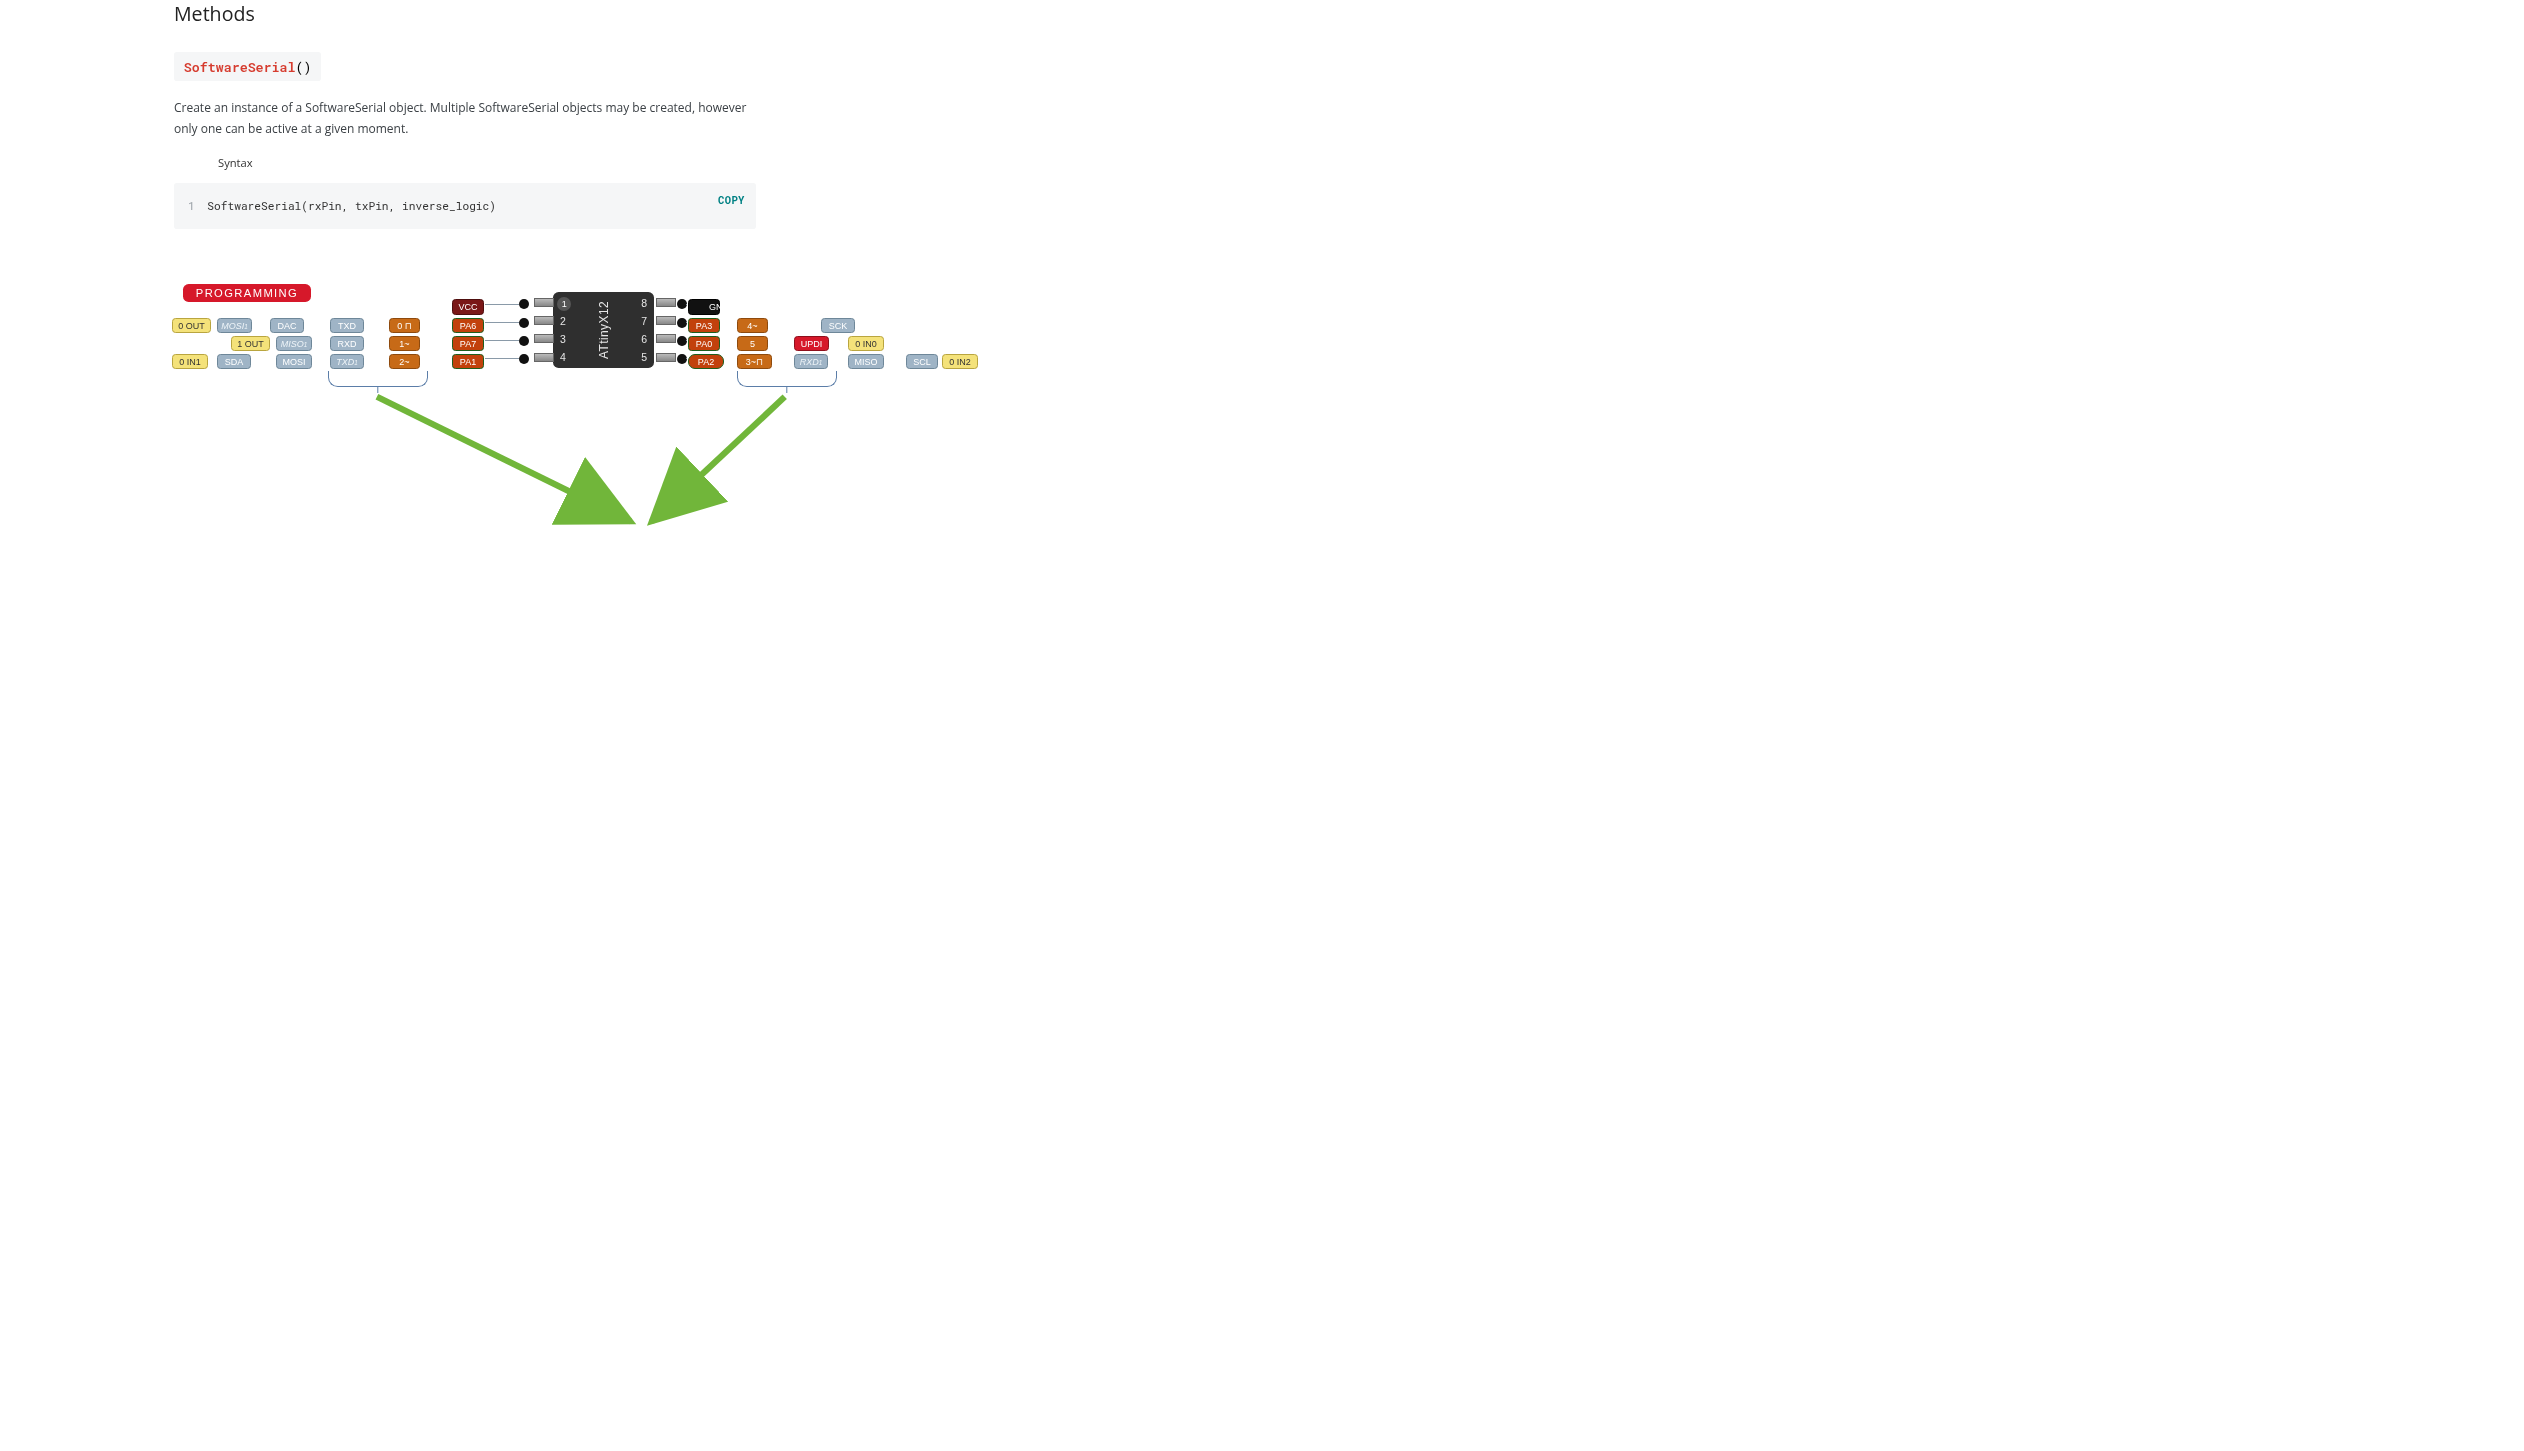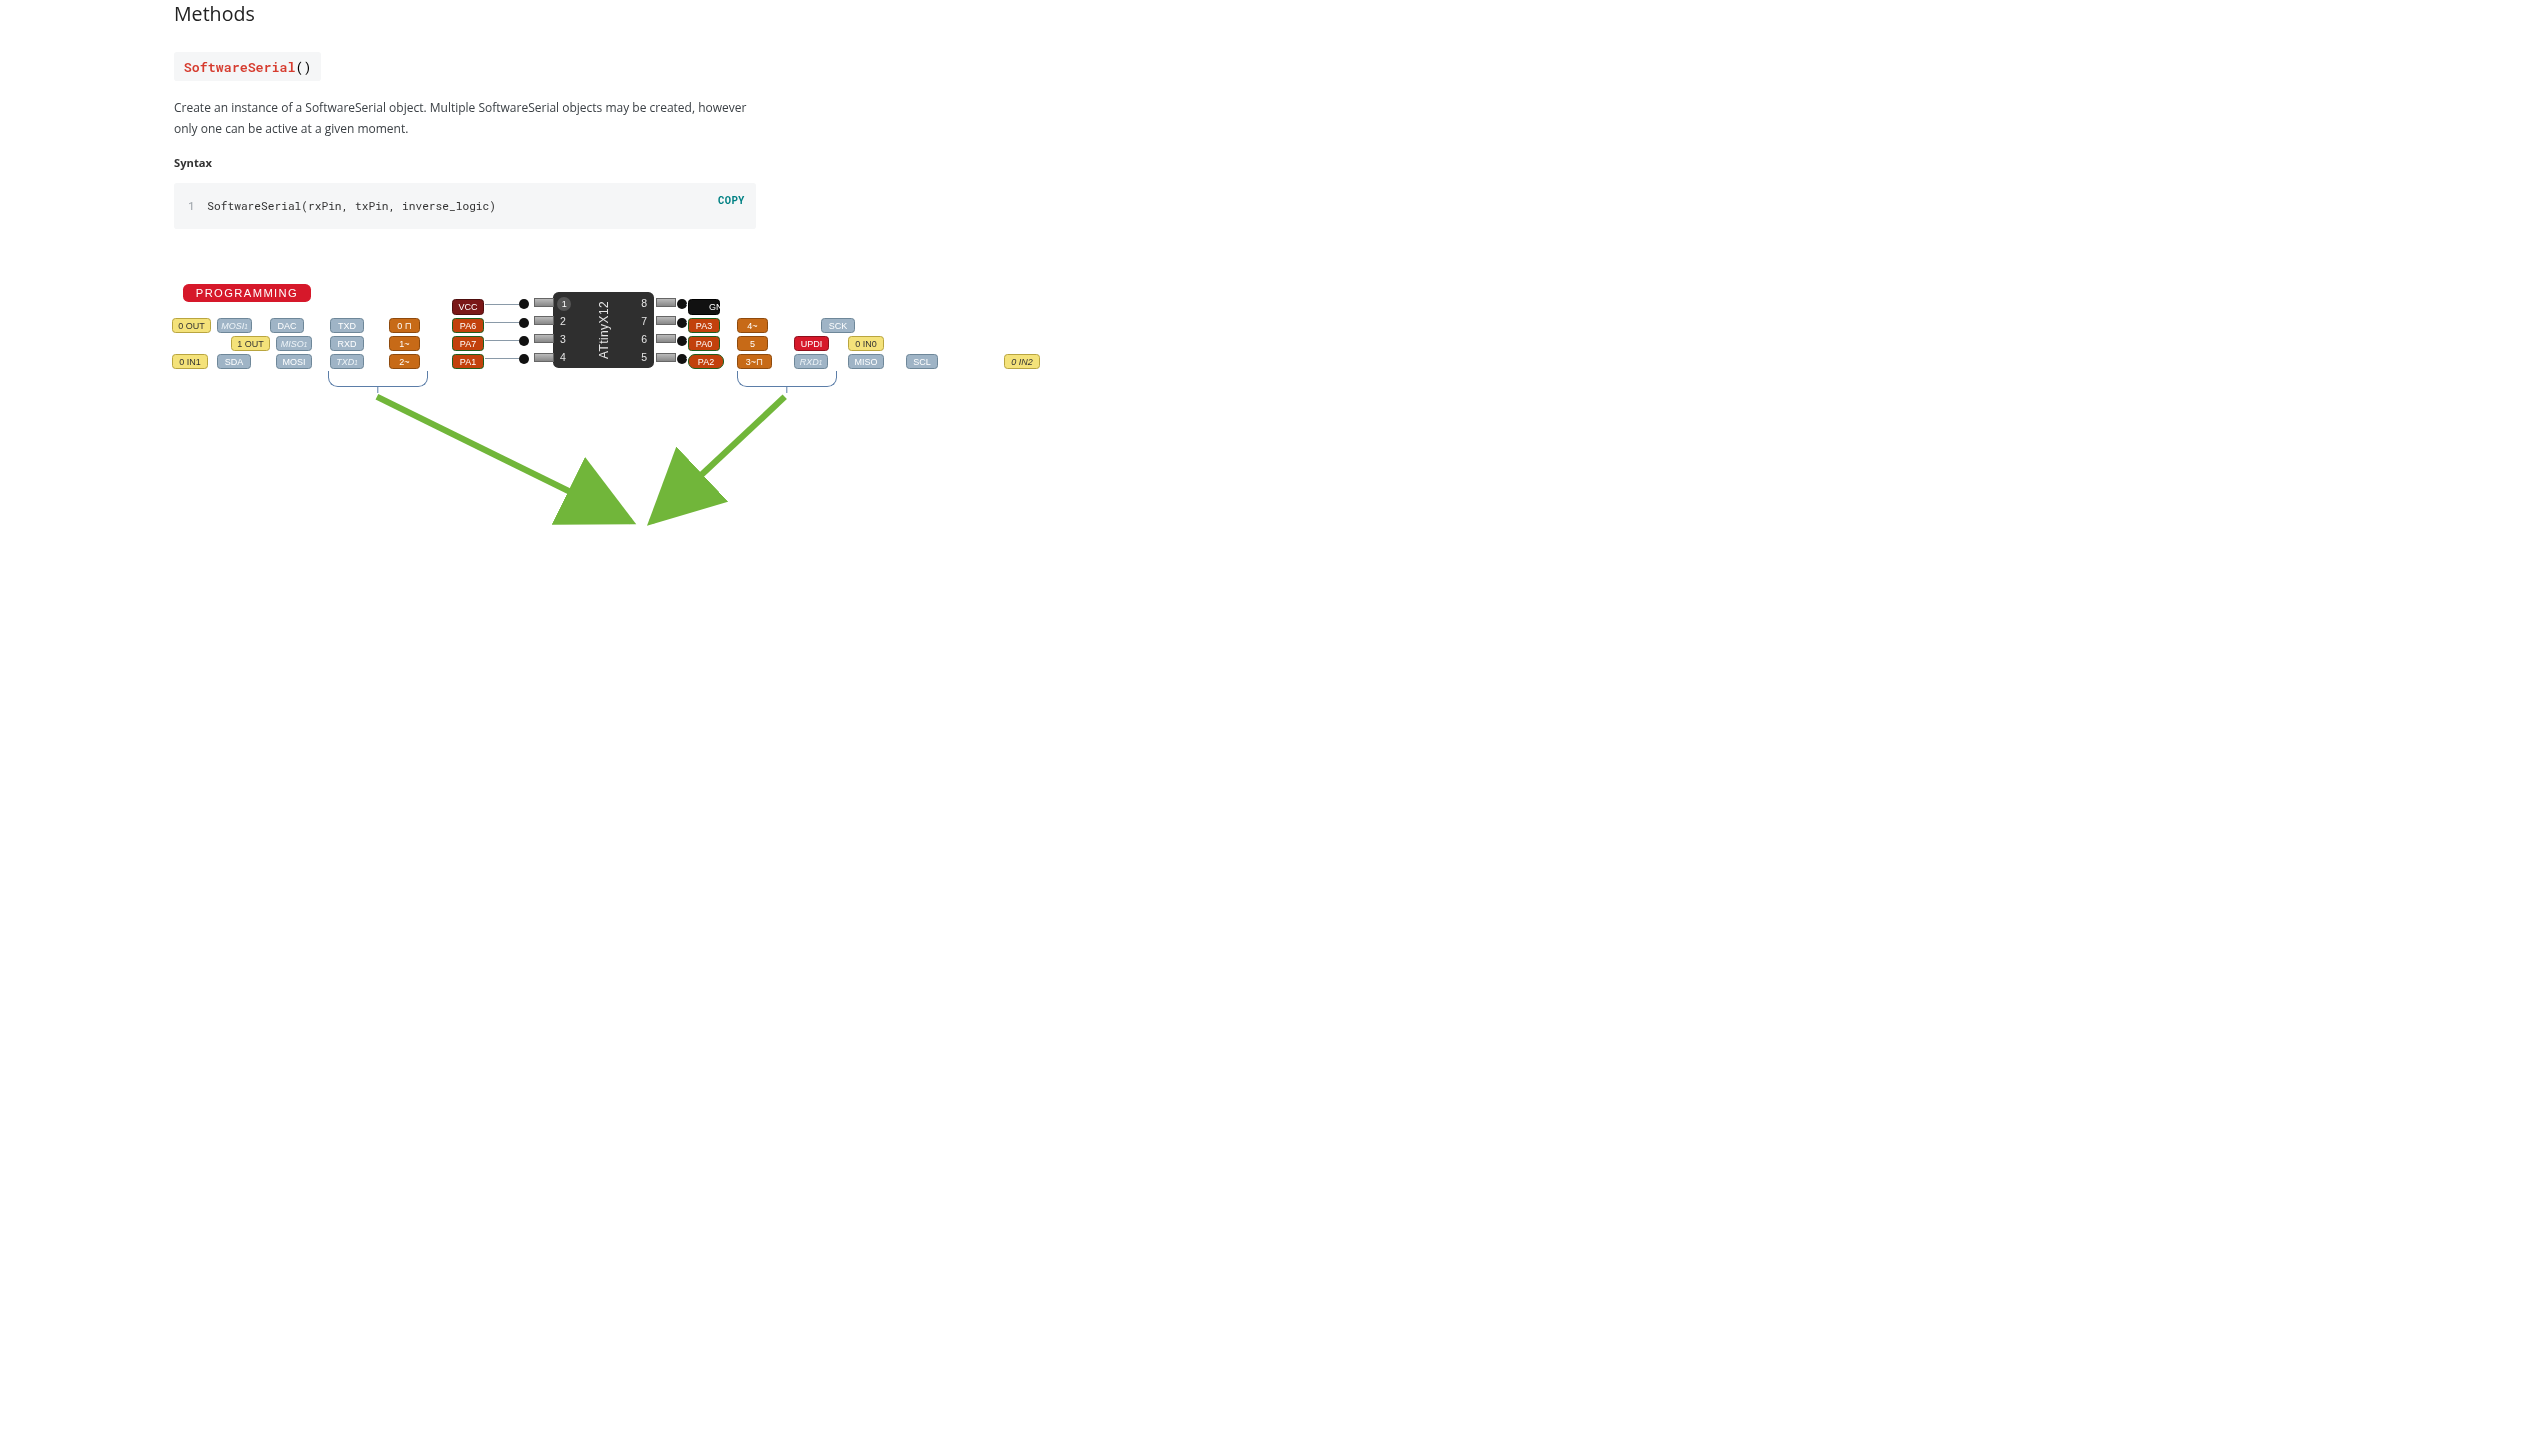--- a/index.html
+++ b/index.html
@@ -36,21 +36,21 @@
     color: #000;
     margin-bottom: 15.4px;
   }
   .code-badge .fn { color: #d63c2f; font-weight: 600; }
   p.desc {
     font-size: 12px;
     line-height: 1.8;
     color: #3b4045;
     margin: 0 0 15.4px 0;
   }
-  .syntax-h { font-weight: 700; font-size: 11.2px; color: #333; margin-bottom: 12.6px; }
+  .syntax-h { font-weight: 400; font-size: 11.2px; color: #333; margin-bottom: 12.6px; margin-left: 44px; }
   .codeblock {
     position: relative;
     background: #f5f6f7;
     border-radius: 2.8px;
     padding: 15.4px 11.2px 15.4px 14px;
     font-family: "Consolas","Roboto Mono",monospace;
     font-size: 11.2px;
     color: #333;
   }
   .codeblock .ln { color: #9aa0a6; margin-right: 12.6px; }
@@ -252,21 +252,21 @@
         <div class="pill bluegrey" style="left: 649px; top: 34px; width: 34px;">SCK</div>
         <div class="pill green" style="left: 516px; top: 52px; width: 32px;">PA0</div>
         <div class="pill orange" style="left: 565px; top: 52px; width: 31px;">5</div>
         <div class="pill red" style="left: 622px; top: 52px; width: 35px;">UPDI</div>
         <div class="pill yellow" style="left: 676px; top: 52px; width: 36px;">0 IN0</div>
         <div class="pill green" style="left: 516px; top: 70px; width: 36px; border-radius: 7px;">PA2</div>
         <div class="pill orange" style="left: 565px; top: 70px; width: 35px;">3~⊓</div>
         <div class="pill bluegrey-it" style="left: 622px; top: 70px; width: 34px;">RXD<span class="sup">1</span></div>
         <div class="pill bluegrey" style="left: 676px; top: 70px; width: 36px;">MISO</div>
         <div class="pill bluegrey" style="left: 734px; top: 70px; width: 32px;">SCL</div>
-        <div class="pill yellow" style="left: 832px; top: 70px; width: 36px; font-style: italic;">0 IN2</div>
+        <div class="pill yellow" style="left: 770px; top: 70px; width: 36px;">0 IN2</div>
       </div>
 
     <div class="brace" style="left:156px;top:87px;width:98px"></div>
     <div class="brace" style="left:565px;top:87px;width:98px"></div>
   </div>
 
   <svg class="arrows" viewBox="0 0 1540 880" width="1079" height="617">
     <defs>
       <marker id="ah" markerWidth="14" markerHeight="14" refX="11" refY="6" orient="auto">
         <path d="M0,0 L12,6 L0,12 Z" fill="#71b63a"></path>

